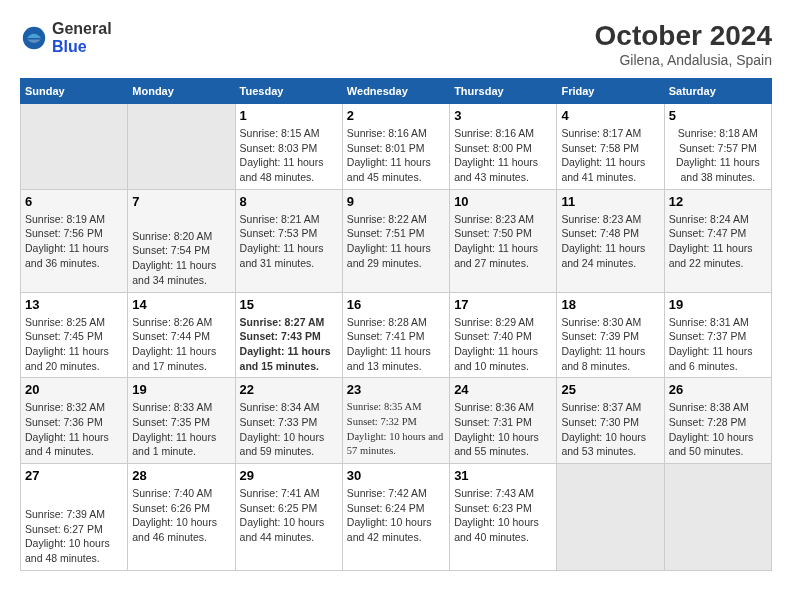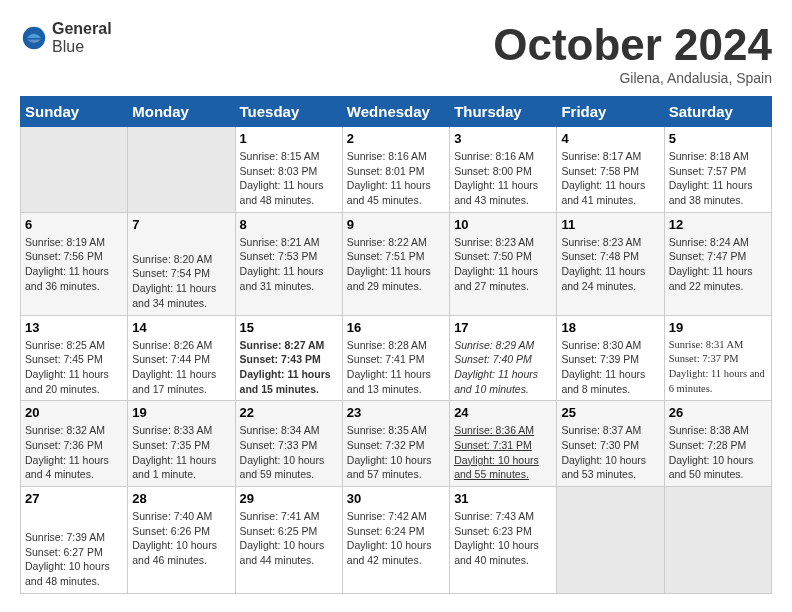--- a/index.html
+++ b/index.html
@@ -22,39 +22,39 @@
       gap: 4px;
     }
     .logo-icon {
       width: 28px;
       height: 28px;
     }
     .title-area {
       text-align: right;
     }
     .month-title {
-      font-size: 44px;
+      font-size: 28px;
       font-weight: bold;
       color: #333;
     }
     .subtitle {
       font-size: 14px;
       color: #555;
     }
     table {
       width: 100%;
       border-collapse: collapse;
       font-size: 11px;
     }
     thead tr th {
       background-color: #1a5fa8;
       color: #fff;
       padding: 6px 4px;
       text-align: left;
-      font-size: 15px;
+      font-size: 11px;
       font-weight: bold;
       border: 1px solid #1a5fa8;
     }
     tbody tr td {
       border: 1px solid #ccc;
       vertical-align: top;
       padding: 4px;
       min-height: 70px;
       width: 14.28%;
     }
@@ -84,21 +84,21 @@
 
 <div class="header-area">
   <div class="logo">
     <svg class="logo-icon" viewBox="0 0 40 40" xmlns="http://www.w3.org/2000/svg">
       <circle cx="20" cy="20" r="16" fill="#1a5fa8"></circle>
       <path d="M10 20 Q20 8 30 20" fill="#4a9fd4"></path>
       <path d="M10 22 Q20 32 30 22" fill="#fff" opacity="0.3"></path>
     </svg>
     <div>
       <span style="font-size:16px;font-weight:bold;color:#333;">General</span><br>
-      <span style="font-size:16px;font-weight:normal;color:#404040;">Blue</span>
+      <span style="font-size:16px;font-weight:bold;color:#1d4ed8;">Blue</span>
     </div>
   </div>
   <div class="title-area">
     <div class="month-title">October 2024</div>
     <div class="subtitle">Gilena, Andalusia, Spain</div>
   </div>
 </div>
 
 <table>
   <thead>
@@ -135,21 +135,21 @@
 Daylight: 11 hours and 43 minutes.</div>
         </td>
         <td>
           <span class="day-number">4</span>
           <div class="day-info" style="white-space: pre-line;">Sunrise: 8:17 AM
 Sunset: 7:58 PM
 Daylight: 11 hours and 41 minutes.</div>
         </td>
         <td>
           <span class="day-number">5</span>
-          <div class="day-info" style="white-space: pre-line;">Sunrise: 8:18 AM
+          <div class="day-info" style="white-space: pre-line; text-align: center;">Sunrise: 8:18 AM
 Sunset: 7:57 PM
 Daylight: 11 hours and 38 minutes.</div>
         </td>
       </tr>
       <tr>
         <td>
           <span class="day-number">6</span>
           <div class="day-info" style="white-space: pre-line;">Sunrise: 8:19 AM
 Sunset: 7:56 PM
 Daylight: 11 hours and 36 minutes.</div>
@@ -211,33 +211,33 @@
 Daylight: 11 hours and 15 minutes.</div>
         </td>
         <td>
           <span class="day-number">16</span>
           <div class="day-info" style="white-space: pre-line;">Sunrise: 8:28 AM
 Sunset: 7:41 PM
 Daylight: 11 hours and 13 minutes.</div>
         </td>
         <td>
           <span class="day-number">17</span>
-          <div class="day-info" style="white-space: pre-line; font-style: italic;">Sunrise: 8:29 AM
+          <div class="day-info" style="white-space: pre-line;">Sunrise: 8:29 AM
 Sunset: 7:40 PM
 Daylight: 11 hours and 10 minutes.</div>
         </td>
         <td>
           <span class="day-number">18</span>
           <div class="day-info" style="white-space: pre-line;">Sunrise: 8:30 AM
 Sunset: 7:39 PM
 Daylight: 11 hours and 8 minutes.</div>
         </td>
         <td>
           <span class="day-number">19</span>
-          <div class="day-info" style="white-space: pre-line; font-family: Liberation Serif, serif;">Sunrise: 8:31 AM
+          <div class="day-info" style="white-space: pre-line;">Sunrise: 8:31 AM
 Sunset: 7:37 PM
 Daylight: 11 hours and 6 minutes.</div>
         </td>
       </tr>
       <tr>
         <td>
           <span class="day-number">20</span>
           <div class="day-info" style="white-space: pre-line;">Sunrise: 8:32 AM
 Sunset: 7:36 PM
 Daylight: 11 hours and 4 minutes.</div>
@@ -249,27 +249,27 @@
 Daylight: 11 hours and 1 minute.</div>
         </td>
         <td>
           <span class="day-number">22</span>
           <div class="day-info" style="white-space: pre-line;">Sunrise: 8:34 AM
 Sunset: 7:33 PM
 Daylight: 10 hours and 59 minutes.</div>
         </td>
         <td>
           <span class="day-number">23</span>
-          <div class="day-info" style="white-space: pre-line;">Sunrise: 8:35 AM
+          <div class="day-info" style="white-space: pre-line; font-family: Liberation Serif, serif;">Sunrise: 8:35 AM
 Sunset: 7:32 PM
 Daylight: 10 hours and 57 minutes.</div>
         </td>
         <td>
           <span class="day-number">24</span>
-          <div class="day-info" style="white-space: pre-line; text-decoration: underline;">Sunrise: 8:36 AM
+          <div class="day-info" style="white-space: pre-line;">Sunrise: 8:36 AM
 Sunset: 7:31 PM
 Daylight: 10 hours and 55 minutes.</div>
         </td>
         <td>
           <span class="day-number">25</span>
           <div class="day-info" style="white-space: pre-line;">Sunrise: 8:37 AM
 Sunset: 7:30 PM
 Daylight: 10 hours and 53 minutes.</div>
         </td>
         <td>

